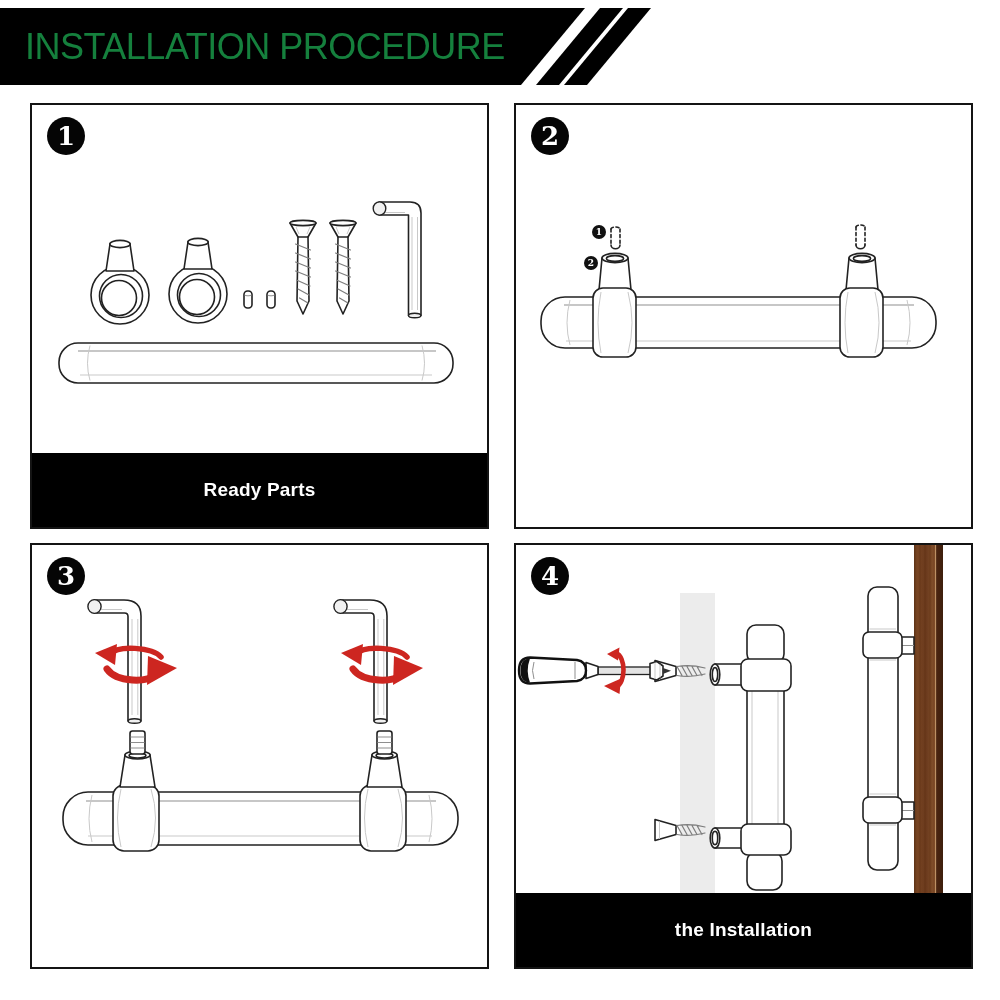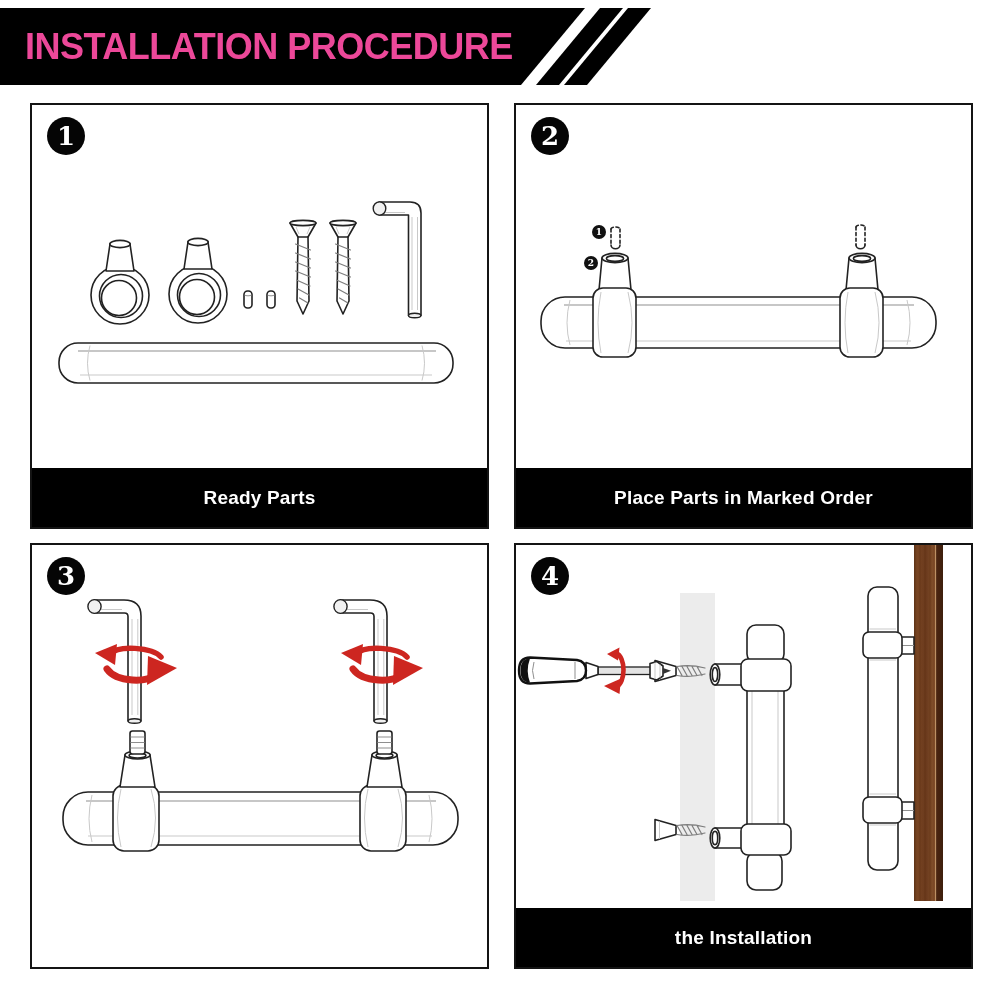--- a/index.html
+++ b/index.html
@@ -1,33 +1,33 @@
 <!DOCTYPE html>
 <html><head>
 <meta charset="utf-8">
 <style>
   html,body{margin:0;padding:0;background:#fff;}
   .page{position:relative;width:1000px;height:1000px;background:#ffffff;overflow:hidden;
         font-family:"Liberation Sans", sans-serif;}
   
   .hdr-svg{position:absolute;left:0;top:8px;}
   .hdr-title{position:absolute;left:25px;top:8px;height:74px;line-height:77px;
-             color:#ec4899;font-size:36px;font-weight:bold;letter-spacing:-0.5px;white-space:nowrap;}
+             color:#15803d;font-size:36px;font-weight:normal;letter-spacing:-0.5px;white-space:nowrap;}
   
   .panel{position:absolute;width:459px;height:426px;background:#fff;border:2px solid #141414;box-sizing:border-box;}
   .p1{left:30px;top:103px;} .p2{left:514px;top:103px;}
   .p3{left:30px;top:543px;} .p4{left:514px;top:543px;}
   .illus{position:absolute;left:0;top:0;}
   .badge{position:absolute;left:15px;top:12px;width:38px;height:38px;border-radius:50%;
          background:#050505;color:#fff;display:flex;align-items:center;justify-content:center;
          font-family:"DejaVu Serif", serif;font-weight:bold;font-size:26px;line-height:1;}
   .mark{position:absolute;width:14px;height:14px;border-radius:50%;background:#111;color:#fff;
         display:flex;align-items:center;justify-content:center;
         font-family:"DejaVu Serif", serif;font-weight:bold;font-size:9px;line-height:1;}
-  .caption{position:absolute;left:0;right:0;bottom:0;height:59px;background:#000;color:#fff;
+  .caption{position:absolute;left:0;right:0;bottom:0;height:74px;background:#000;color:#fff;
            display:flex;flex-direction:column;align-items:center;justify-content:center;
            font-size:19px;font-weight:bold;letter-spacing:0.2px;line-height:26px;text-align:right;}
   
   .ln{fill:#ffffff;stroke:#222;stroke-width:1.6;stroke-linejoin:round;stroke-linecap:round;}
   .lnf{fill:none;stroke:#222;stroke-width:1.6;stroke-linejoin:round;stroke-linecap:round;}
   .lt{fill:#f1f1f1;stroke:#222;stroke-width:1.4;}
   .thin{fill:none;stroke:#8f8f8f;stroke-width:1;}
   .thin2{fill:none;stroke:#c9c9c9;stroke-width:1;}
   .spiral{fill:none;stroke:#7d7d7d;stroke-width:1.2;stroke-linecap:round;}
   .redf{fill:#cd2620;}
@@ -146,23 +146,20 @@
     </svg>
     <div class="mark" style="left:76px;top:120px;">
         <span>1</span>
       </div>
     <div class="mark" style="left:68px;top:151px;">
         <span>2</span>
       </div>
     <div class="badge">
         <span>2</span>
       </div>
-    <div class="caption">
-      <span>Place Parts in Marked Order</span>
-    </div>
   </div>
 
   <div class="panel p3">
     <svg class="illus" width="455" height="356" viewBox="0 0 455 356">
 
       <g>
         <rect class="ln" x="31" y="247" width="395" height="53" rx="25"></rect>
         <path class="thin" d="M54,256 H404"></path>
         <path class="thin2" d="M56,291 H400"></path>
         <path class="thin2" d="M60,250 q-6,24 0,47 M397,250 q6,24 0,47"></path>

